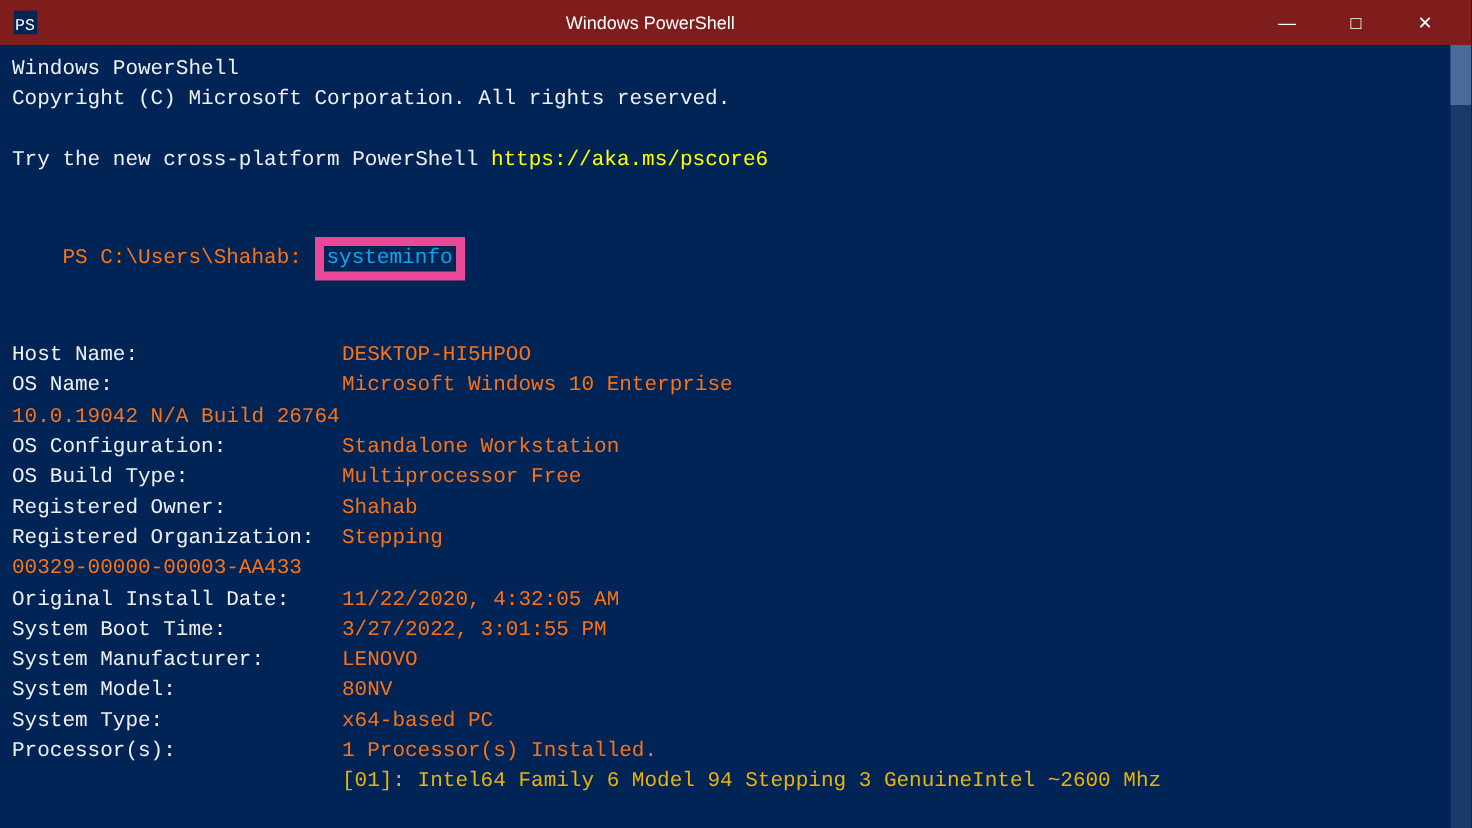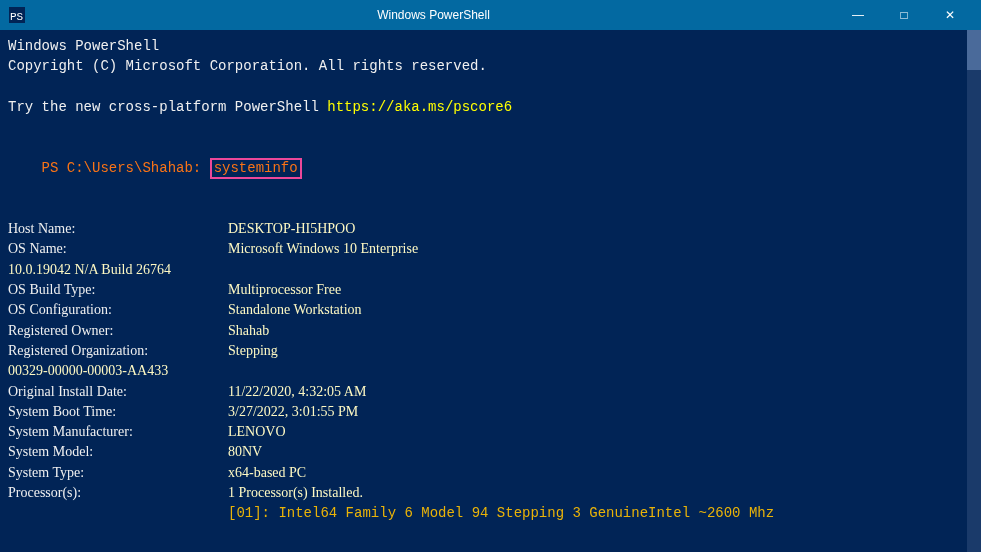--- a/index.html
+++ b/index.html
@@ -10,21 +10,21 @@
       overflow: hidden;
       font-family: 'Courier New', Courier, monospace;
       background: #012456;
       color: #f0f0f0;
       font-size: 14px;
     }
 
     .title-bar {
       display: flex;
       align-items: center;
-      background: #0369a1;
+      background: #7f1d1d;
       height: 30px;
       padding: 0 8px;
       user-select: none;
     }
 
     .title-bar-icon {
       width: 18px;
       height: 18px;
       margin-right: 6px;
       display: flex;
@@ -99,45 +99,44 @@
     .link-text {
       color: #ffff00;
     }
 
     .prompt {
       color: #f97316;
     }
 
     .command-highlight {
       display: inline-block;
-      color: #f97316;
+      color: #0ea5e9;
       background: transparent;
-      border: 2px solid #ec4899;
+      border: 6px solid #ec4899;
       padding: 0 2px;
       line-height: 1.2;
       text-align: right;
     }
 
     .empty-line {
       height: 1.45em;
     }
 
     .info-line {
       display: flex;
       line-height: 1.45;
-      font-family: Liberation Serif, serif;
     }
 
     .info-key {
       min-width: 220px;
       color: #f0f0f0;
     }
 
     .info-value {
-      color: #fef9c3;
+      color: #f97316;
     }
 
     .indent-value {
       padding-left: 220px;
       color: #eab308;
       line-height: 1.45;
     }
   </style>
 </head>
 <body>
@@ -176,28 +175,28 @@
     <span class="info-value">DESKTOP-HI5HPOO</span>
   </div>
   <div class="info-line">
     <span class="info-key">OS Name:            </span>
     <span class="info-value">Microsoft Windows 10 Enterprise</span>
   </div>
   <div class="info-line">
     <span class="info-value">10.0.19042 N/A Build 26764</span>
   </div>
   <div class="info-line">
+    <span class="info-key">OS Configuration:   </span>
+    <span class="info-value">Standalone Workstation</span>
+  </div>
+  <div class="info-line">
     <span class="info-key">OS Build Type:      </span>
     <span class="info-value">Multiprocessor Free</span>
   </div>
   <div class="info-line">
-    <span class="info-key">OS Configuration:   </span>
-    <span class="info-value">Standalone Workstation</span>
-  </div>
-  <div class="info-line">
     <span class="info-key">Registered Owner:   </span>
     <span class="info-value">Shahab</span>
   </div>
   <div class="info-line">
     <span class="info-key">Registered Organization: </span>
     <span class="info-value">Stepping</span>
   </div>
   <div class="info-line">
     <span class="info-value">00329-00000-00003-AA433</span>
   </div>

